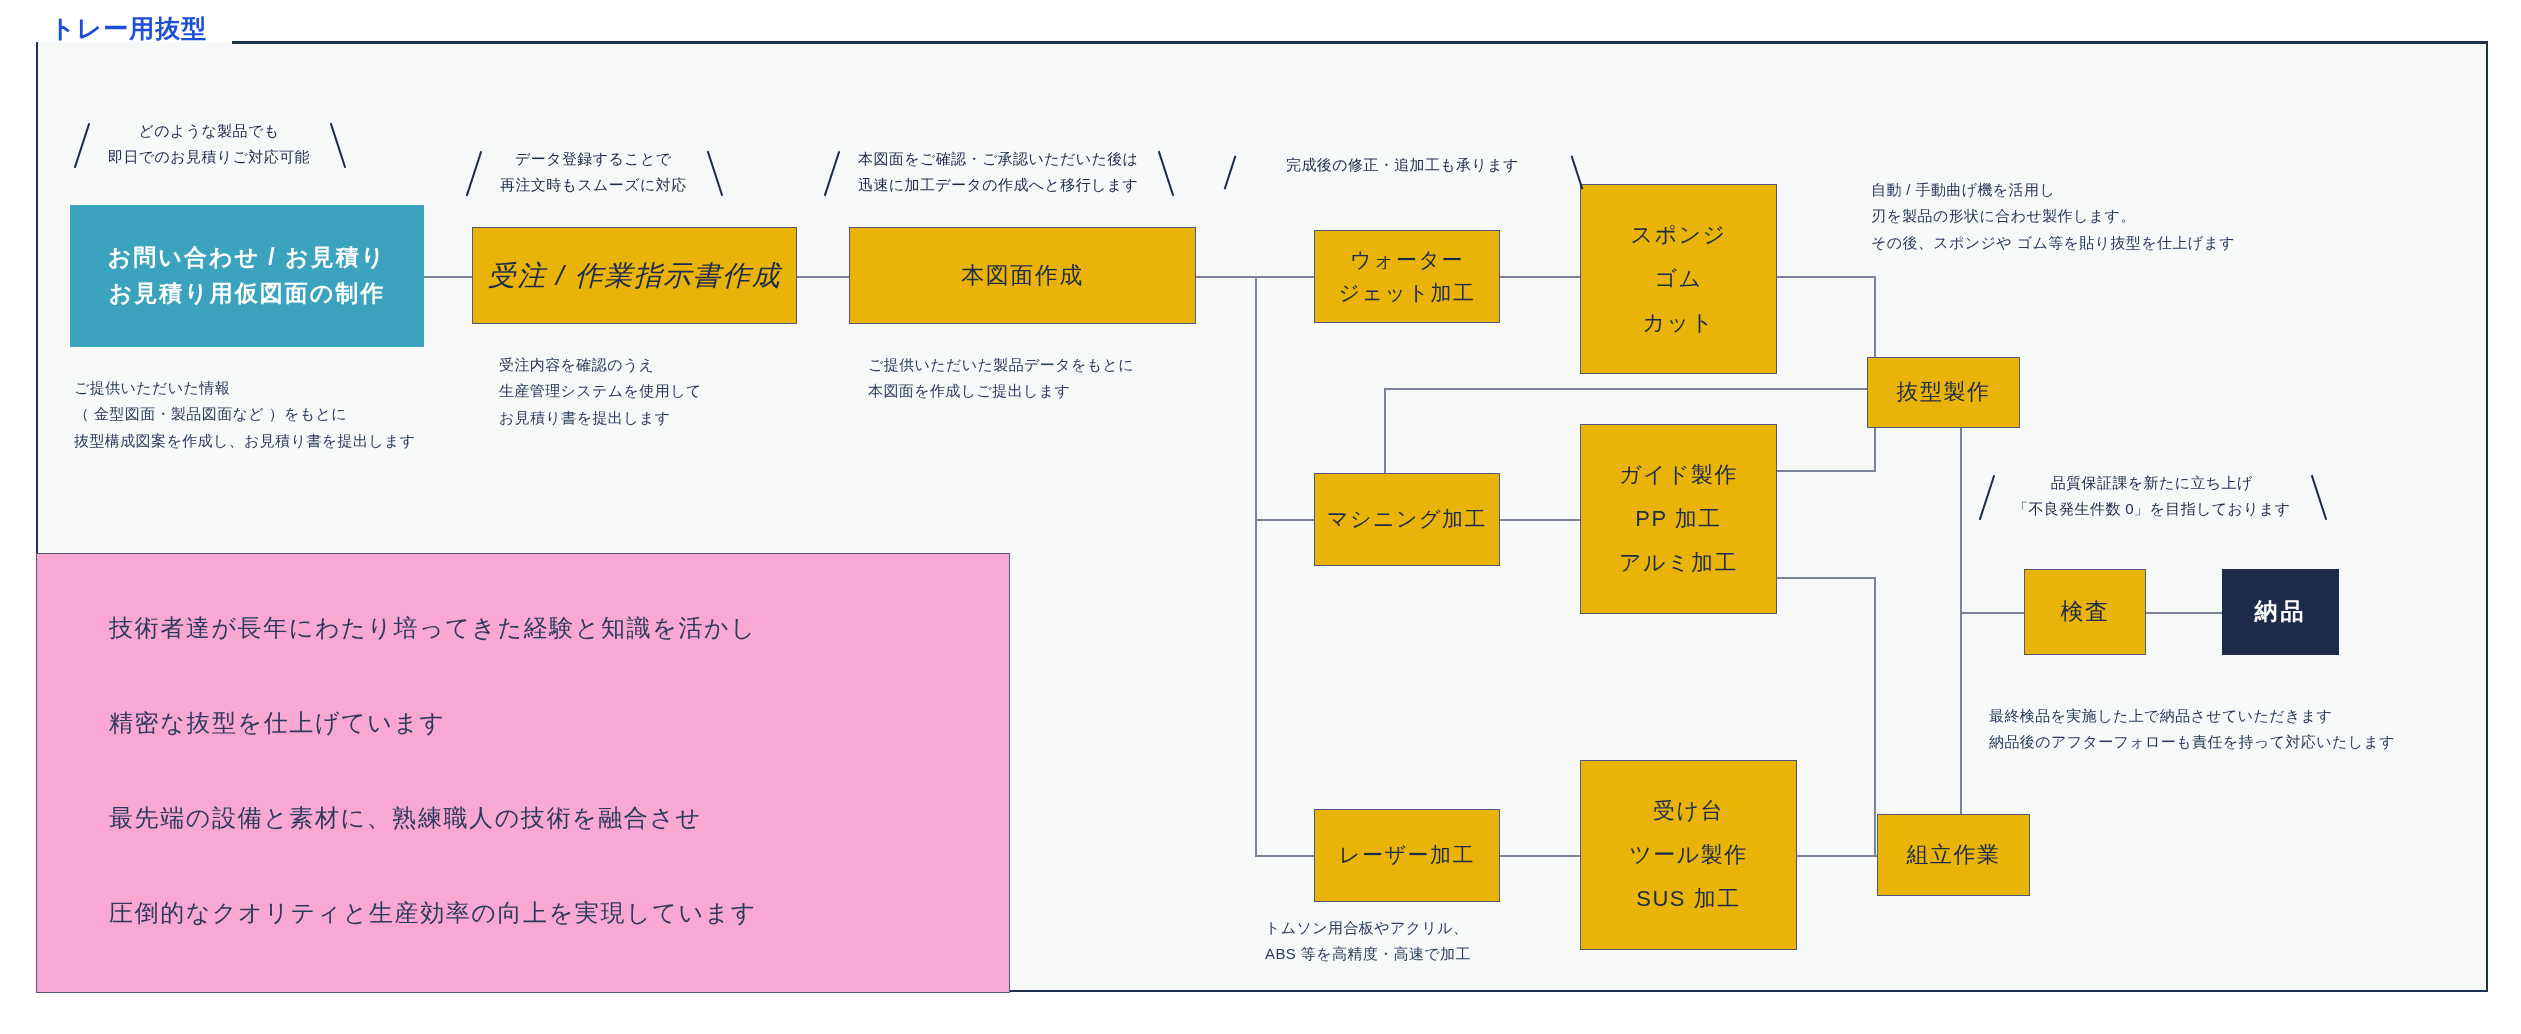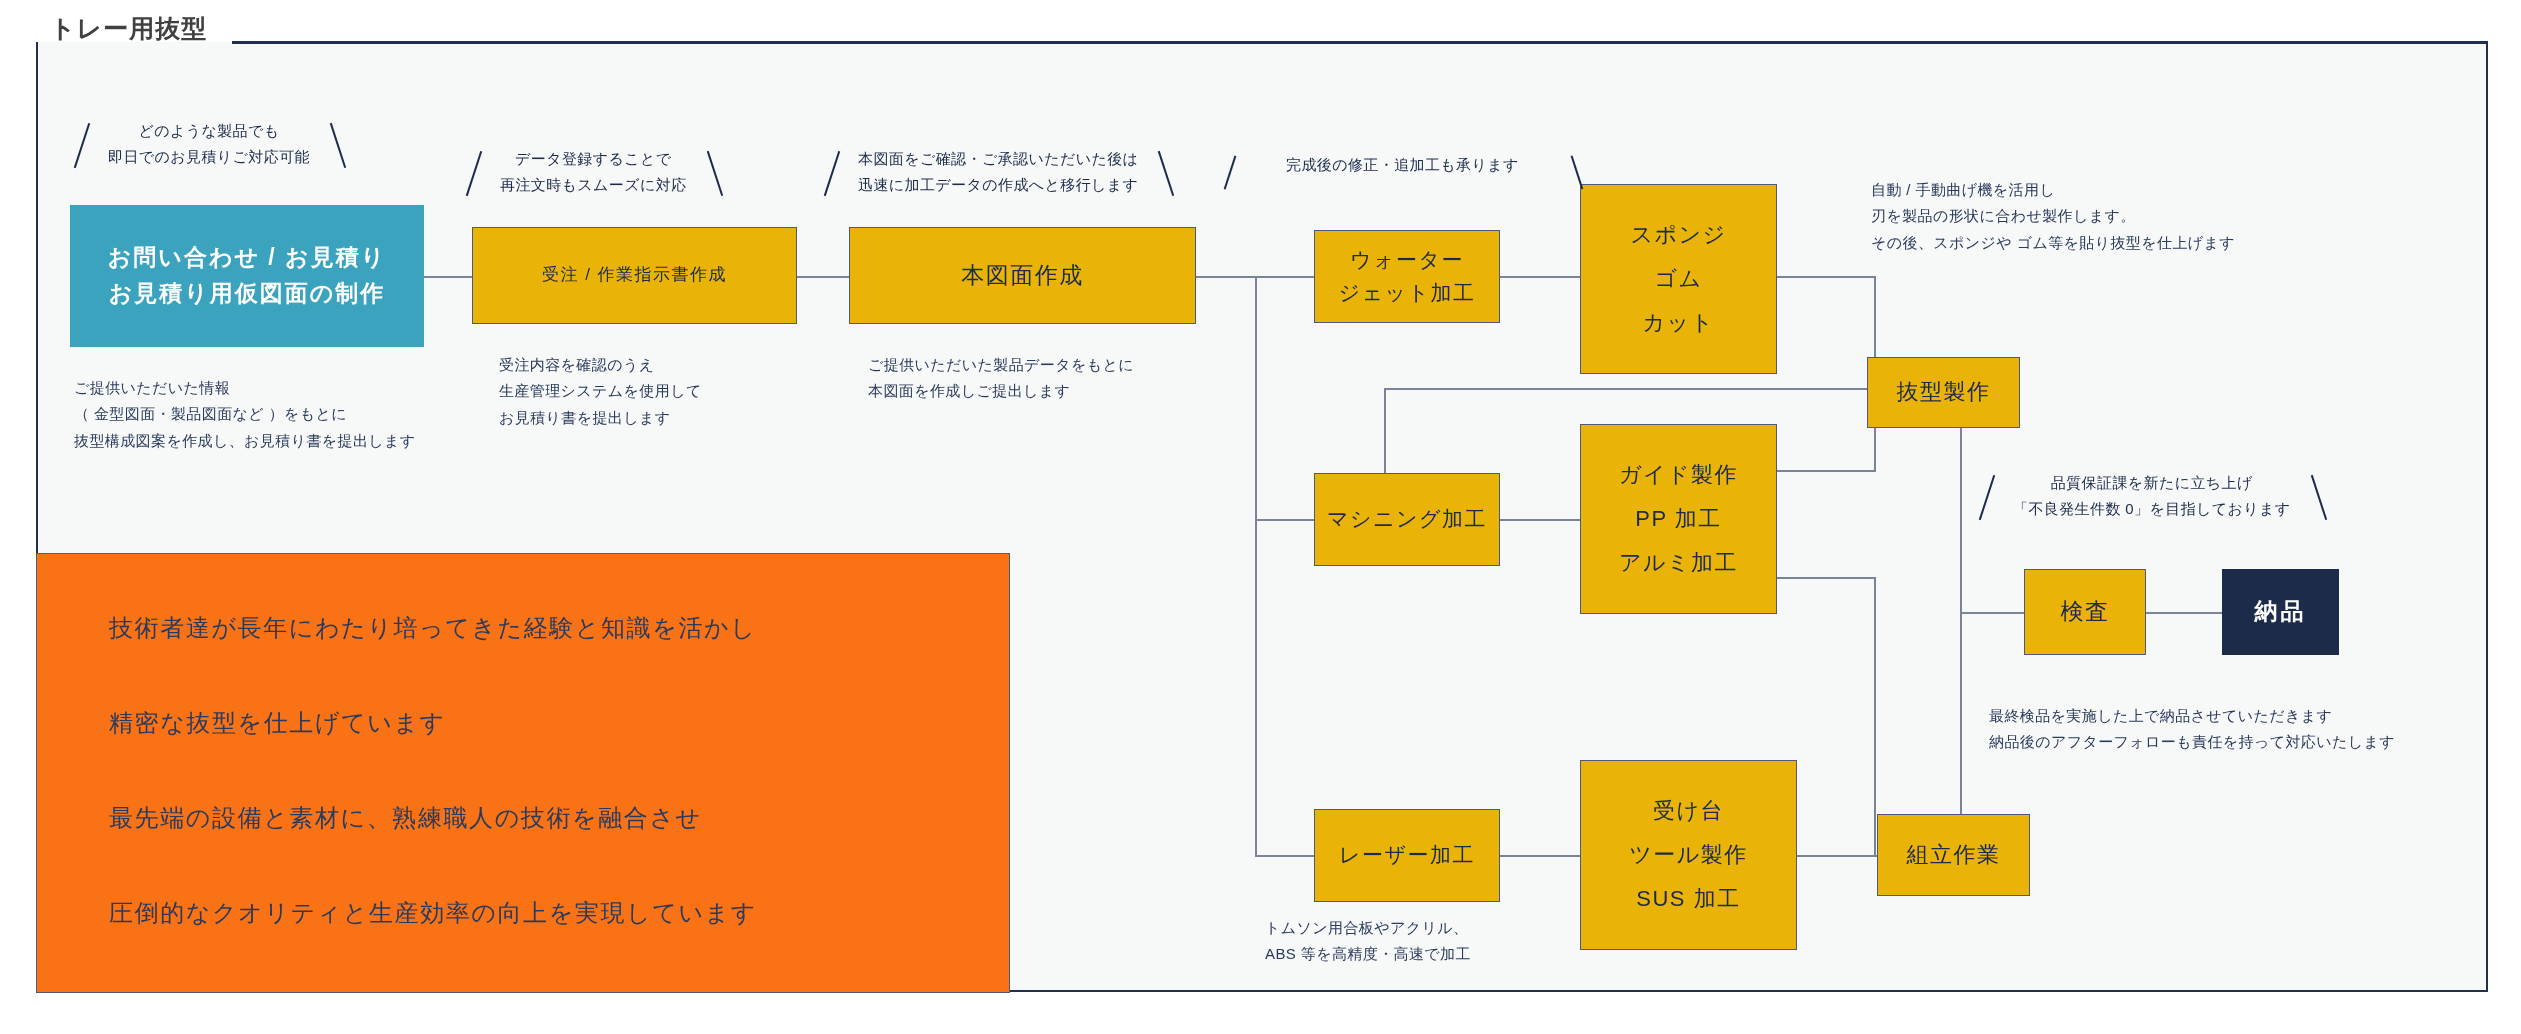--- a/index.html
+++ b/index.html
@@ -29,21 +29,21 @@
     left: 232px; top: 41px;
     width: 2256px; height: 3px;
     background: #20304f;
   }
   .panel-title {
     position: absolute;
     left: 50px; top: 12px;
     font-size: 25px;
     font-weight: bold;
     letter-spacing: 1px;
-    color: #404040;
+    color: #1d4ed8;
     white-space: nowrap;
   }
 
   
   .node {
     position: absolute;
     border: 1.6px solid #50597a;
     background: #eab308;
     display: flex;
     flex-direction: column;
@@ -121,21 +121,21 @@
   }
   .ln-h { height: 1.6px; }
   .ln-v { width: 1.6px; }
 
   
   .statement {
     position: absolute;
     left: 36px; top: 553px;
     width: 974px; height: 440px;
     border: 1.6px solid #50597a;
-    background: #f97316;
+    background: #f9a8d4;
     padding: 58px 7px 0 72px;
     z-index: 3;
   }
   .statement p {
     color: #2a3a5c;
     font-size: 24px;
     letter-spacing: 1.6px;
     margin-bottom: 63px;
     white-space: nowrap;
   }
@@ -231,21 +231,21 @@
       <span class="ln">「不良発生件数 0」を目指しております</span>
     </span>
     <span class="slash right"></span>
   </div>
 
   <div class="node primary" style="left:70px; top:205px; width:354px; height:142px; font-size:23px;">
     <span class="ln">お問い合わせ / お見積り</span>
     <span class="ln">お見積り用仮図面の制作</span>
   </div>
 
-  <div class="node" style="left:472px; top:227px; width:325px; height:97px; font-size:17px;">
+  <div class="node" style="left:472px; top:227px; width:325px; height:97px; font-size:28px;font-style:italic;">
     <span class="ln">受注 / 作業指示書作成</span>
   </div>
 
   <div class="node" style="left:849px; top:227px; width:347px; height:97px; font-size:23px;">
     <span class="ln">本図面作成</span>
   </div>
 
   <div class="node" style="left:1314px; top:230px; width:186px; height:93px; font-size:21px;text-align:right;">
     <span class="ln">ウォーター</span>
     <span class="ln">ジェット加工</span>

